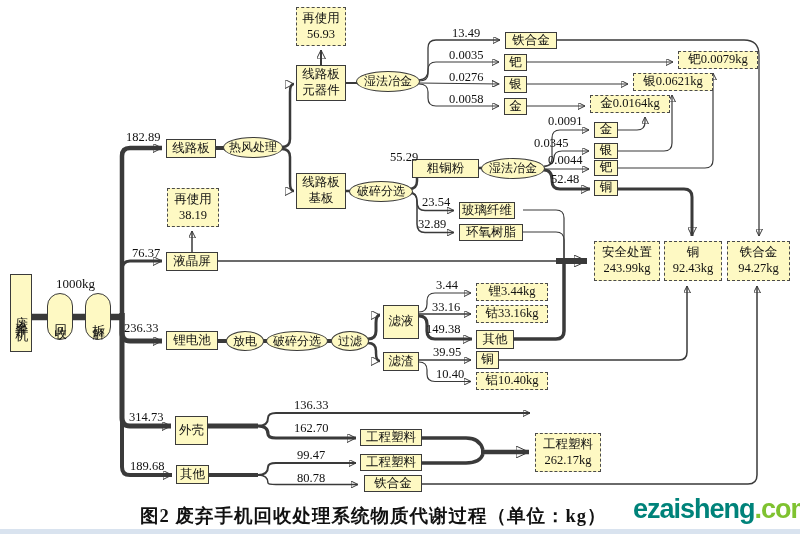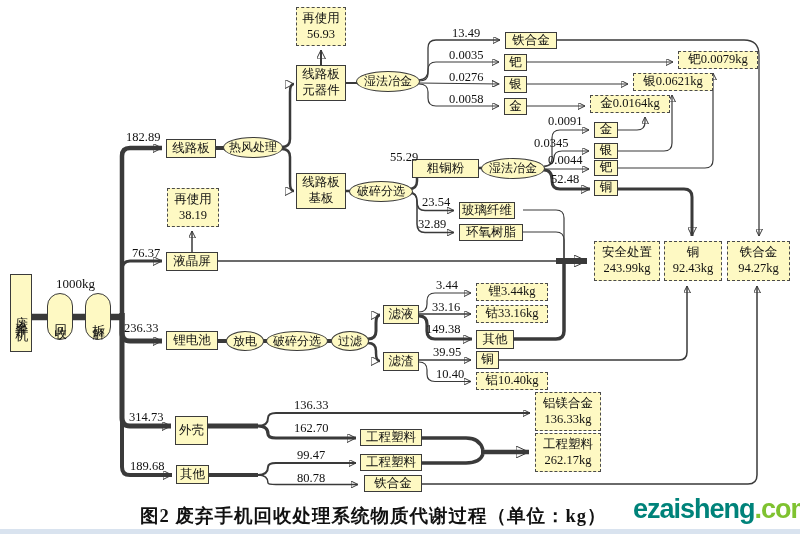--- a/index.html
+++ b/index.html
@@ -148,42 +148,40 @@
   <div class="bx" style="left:459px;top:224px;width:64px;height:17px;">环氧树脂</div>
 
   <div class="bx dash" style="left:167px;top:188px;width:52px;height:39px;">再使用
 38.19</div>
   <div class="bx" style="left:166px;top:252px;width:52px;height:19px;">液晶屏</div>
 
   <div class="bx" style="left:166px;top:331px;width:52px;height:19px;">锂电池</div>
   <div class="bx el" style="left:226px;top:331px;width:38px;height:20px;font-size:12px;">放电</div>
   <div class="bx el" style="left:266px;top:331px;width:62px;height:20px;font-size:12px;">破碎分选</div>
   <div class="bx el" style="left:331px;top:331px;width:38px;height:20px;font-size:12px;">过滤</div>
-  <div class="bx" style="left:383px;top:305px;width:36px;height:19px;">滤液</div>
+  <div class="bx" style="left:383px;top:305px;width:36px;height:34px;">滤液</div>
   <div class="bx" style="left:383px;top:352px;width:36px;height:19px;">滤渣</div>
   <div class="bx dash" style="left:476px;top:283px;width:72px;height:18px;">锂3.44kg</div>
   <div class="bx dash" style="left:476px;top:305px;width:72px;height:18px;">钴33.16kg</div>
   <div class="bx" style="left:476px;top:330px;width:38px;height:19px;">其他</div>
   <div class="bx" style="left:476px;top:351px;width:23px;height:18px;">铜</div>
   <div class="bx dash" style="left:476px;top:372px;width:72px;height:18px;">铝10.40kg</div>
 
   <div class="bx" style="left:175px;top:416px;width:33px;height:29px;">外壳</div>
   <div class="bx" style="left:176px;top:465px;width:33px;height:19px;">其他</div>
   <div class="bx" style="left:360px;top:429px;width:62px;height:17px;">工程塑料</div>
   <div class="bx" style="left:360px;top:454px;width:62px;height:17px;">工程塑料</div>
   <div class="bx" style="left:364px;top:475px;width:58px;height:17px;">铁合金</div>
 
   <div class="bx dash" style="left:594px;top:241px;width:66px;height:40px;">安全处置
 243.99kg</div>
   <div class="bx dash" style="left:664px;top:241px;width:58px;height:40px;">铜
 92.43kg</div>
   <div class="bx dash" style="left:727px;top:241px;width:63px;height:40px;">铁合金
 94.27kg</div>
-  <div class="bx dash" style="left:535px;top:392px;width:66px;height:39px;">铝镁合金
-136.33kg</div>
   <div class="bx dash" style="left:535px;top:433px;width:66px;height:39px;">工程塑料
 262.17kg</div>
 
   <span class="num" style="left:126px;top:130px;">182.89</span>
   <span class="num" style="left:132px;top:246px;">76.37</span>
   <span class="num" style="left:124px;top:321px;">236.33</span>
   <span class="num" style="left:129px;top:410px;">314.73</span>
   <span class="num" style="left:130px;top:459px;">189.68</span>
   <span class="num" style="left:452px;top:26px;">13.49</span>
   <span class="num" style="left:449px;top:48px;">0.0035</span>

